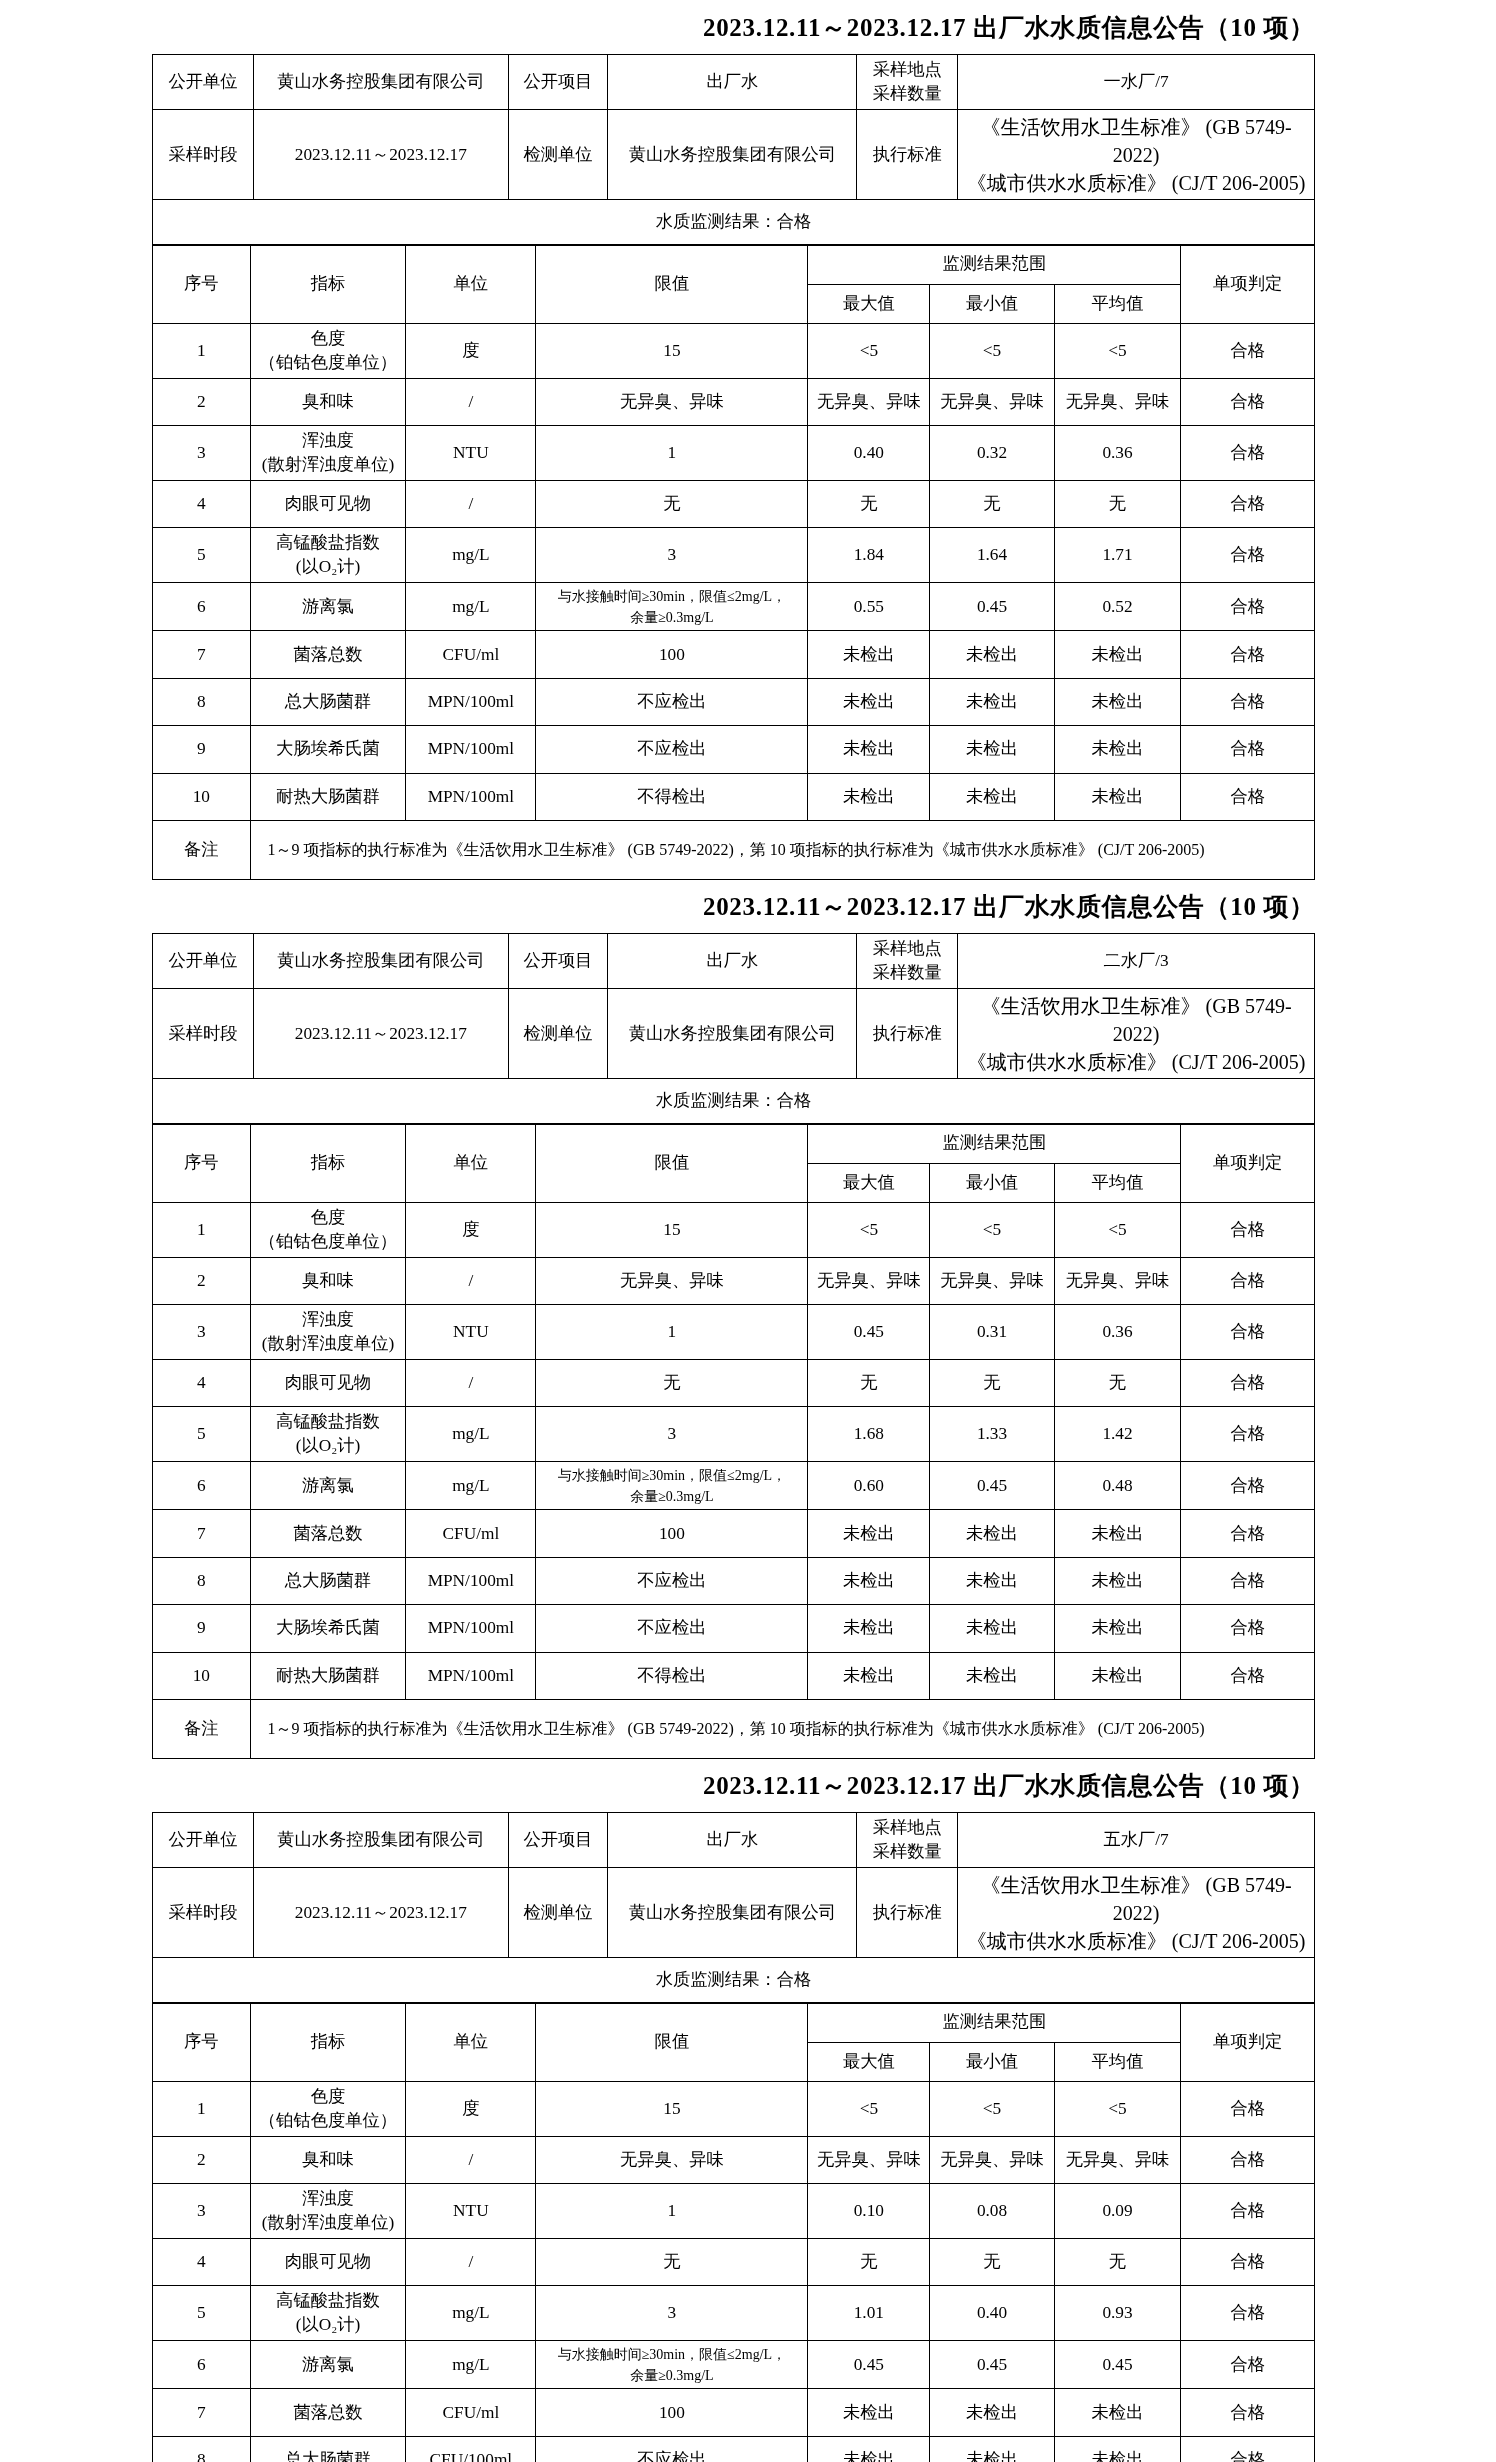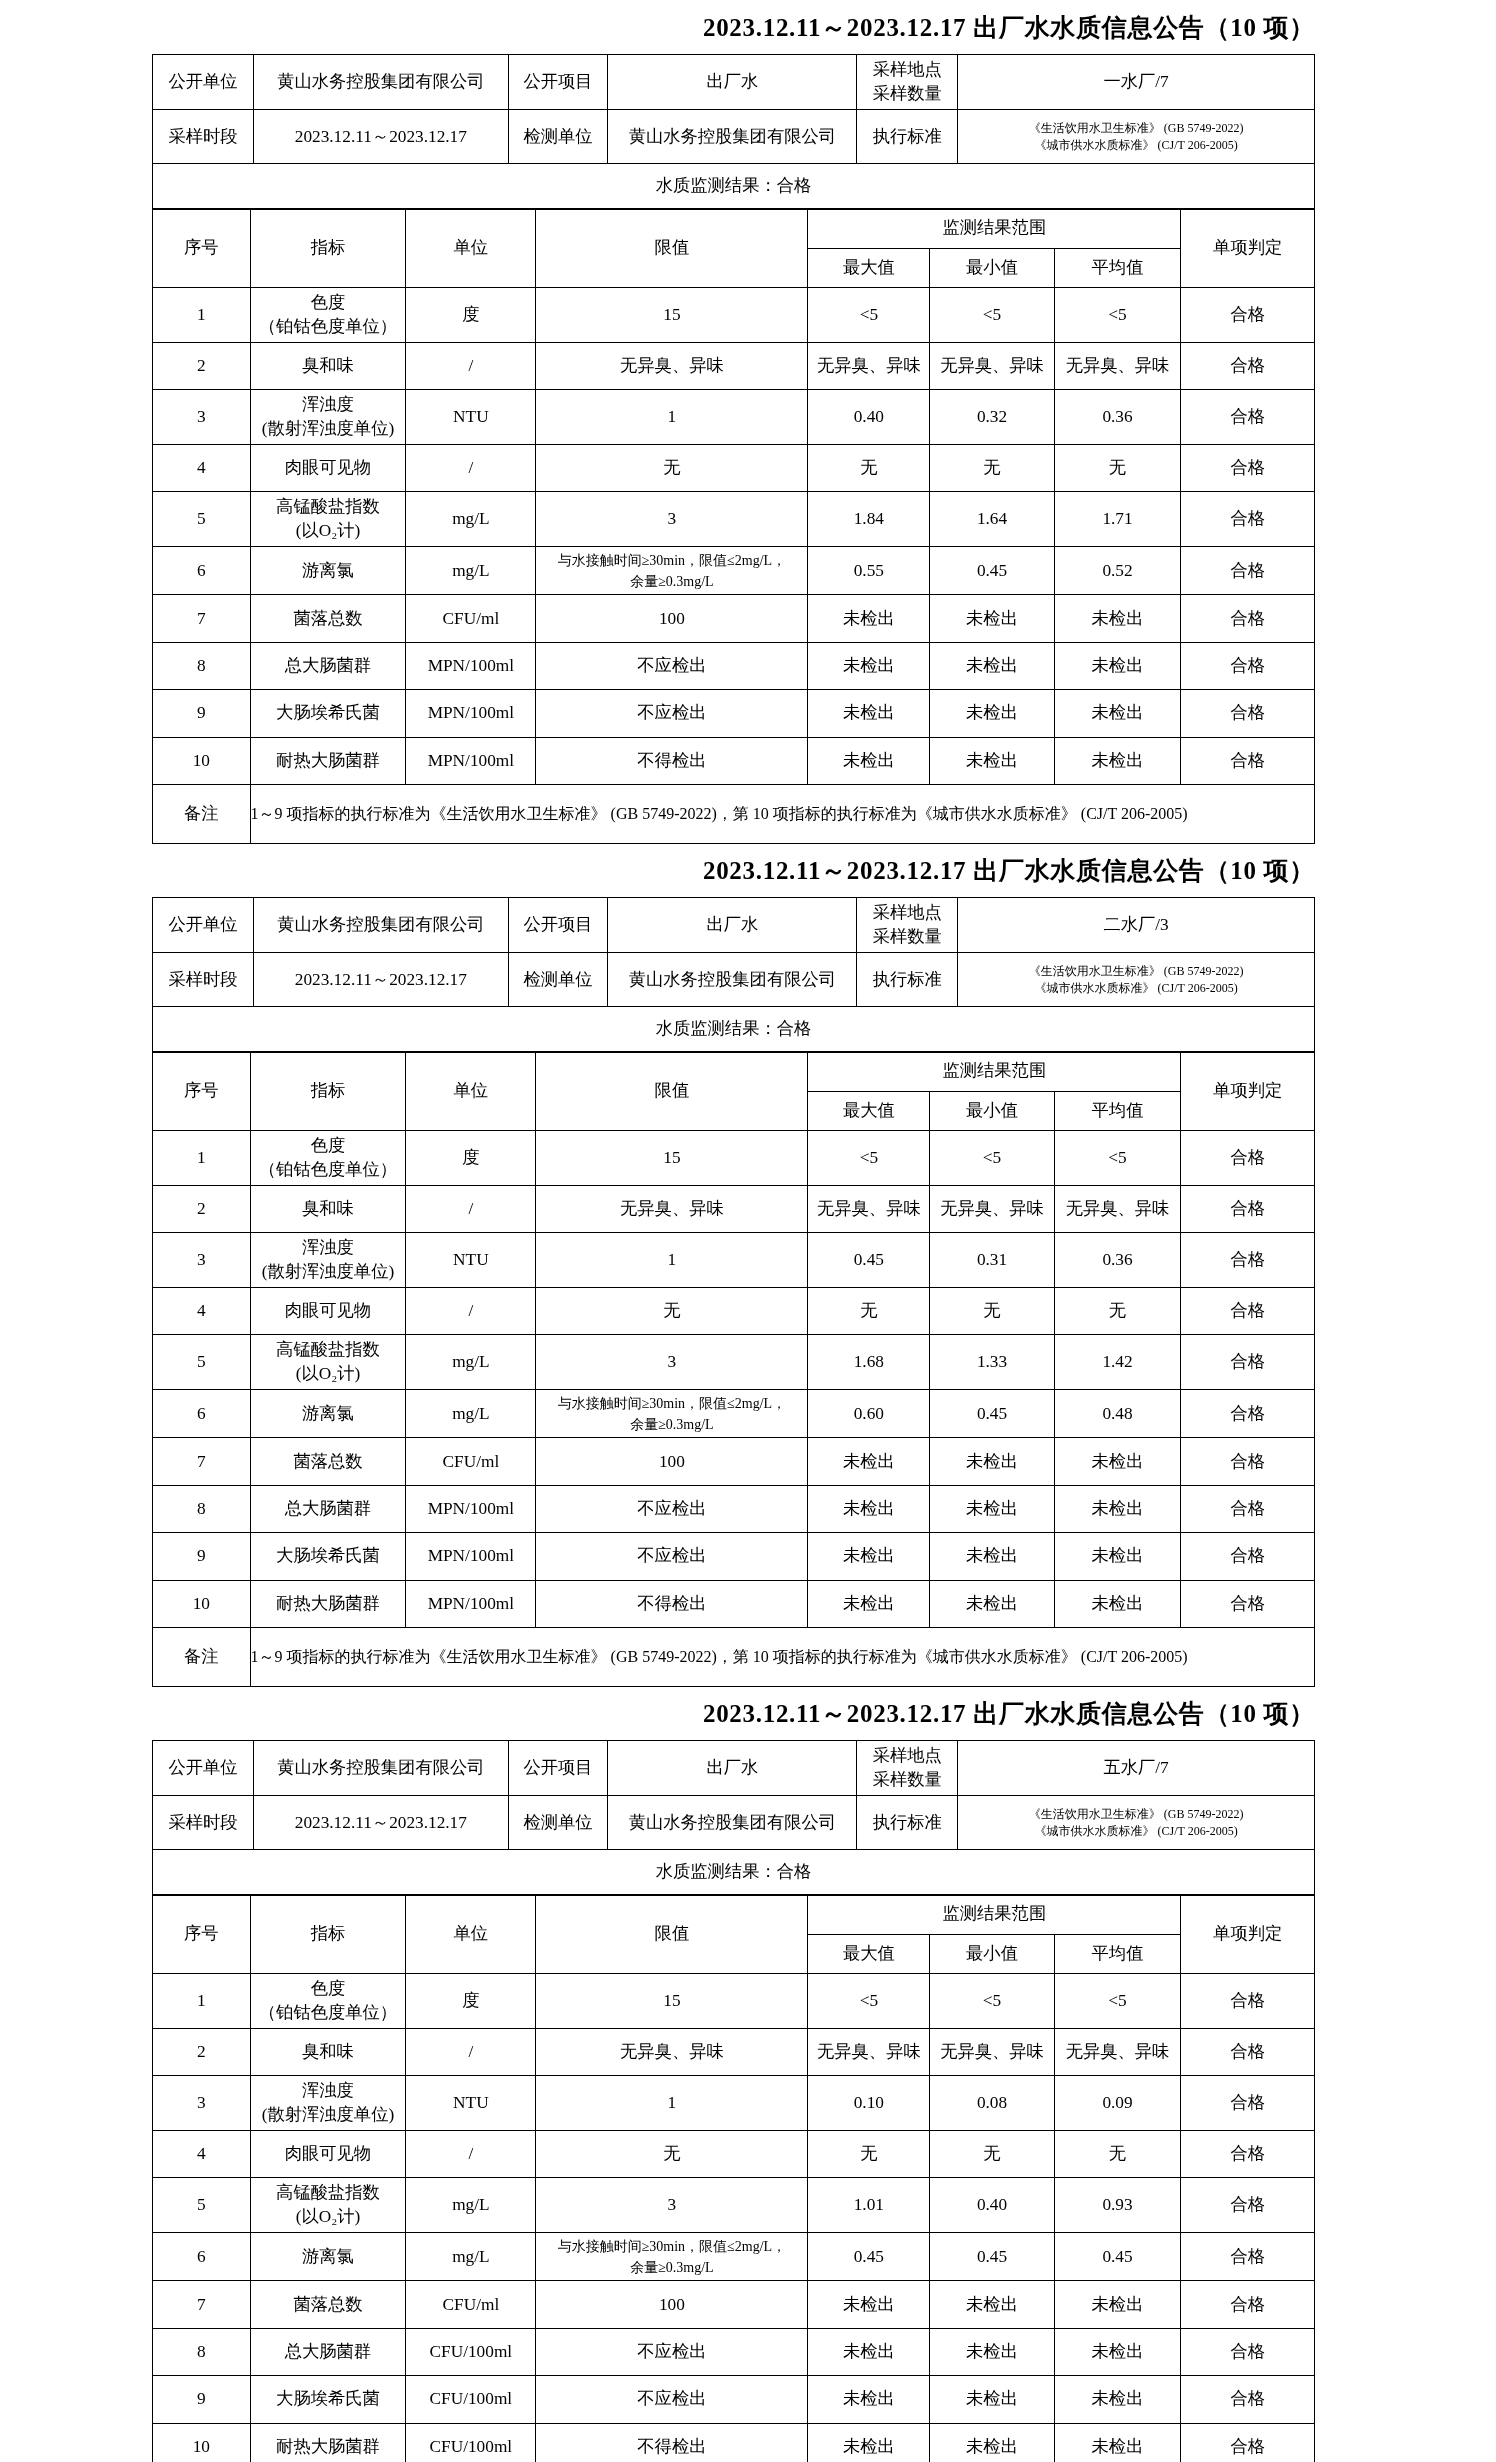--- a/index.html
+++ b/index.html
@@ -39,32 +39,32 @@
     border: 1.3px solid #000000;
     text-align: center;
     vertical-align: middle;
     font-size: 17.3px;
     line-height: 1.4;
     padding: 2.7px 4px;
     white-space: pre-line;
     overflow: hidden;
   }
   .info-table td { height: 48px; }
-  .info-table td.standards-cell { font-size: 12px; }
+  .info-table td.standards-cell { font-size: 20px; }
   .result-table { margin-top: -1.3px; }
   .result-table td { height: 39px; font-size: 17.3px; }
   .data-table { margin-top: -1.3px; }
   .data-table thead td { height: 33px; }
   .data-table tbody td { height: 41px; }
   .data-table tbody tr:nth-child(6) td:nth-child(4) { font-size: 14px; line-height: 1.5; }
   .remark-row td { height: 53px; }
   .remark-row td.remark-text {
     text-align: left;
     font-size: 16px;
-    padding-left: 0;
+    padding-left: 17px;
     white-space: normal;
   }
 </style>
 </head>
 <body>
 
 <main id="doc">
   <section class="block">
     <h1 class="block-title">2023.12.11～2023.12.17 出厂水水质信息公告（10 项）</h1>
 

